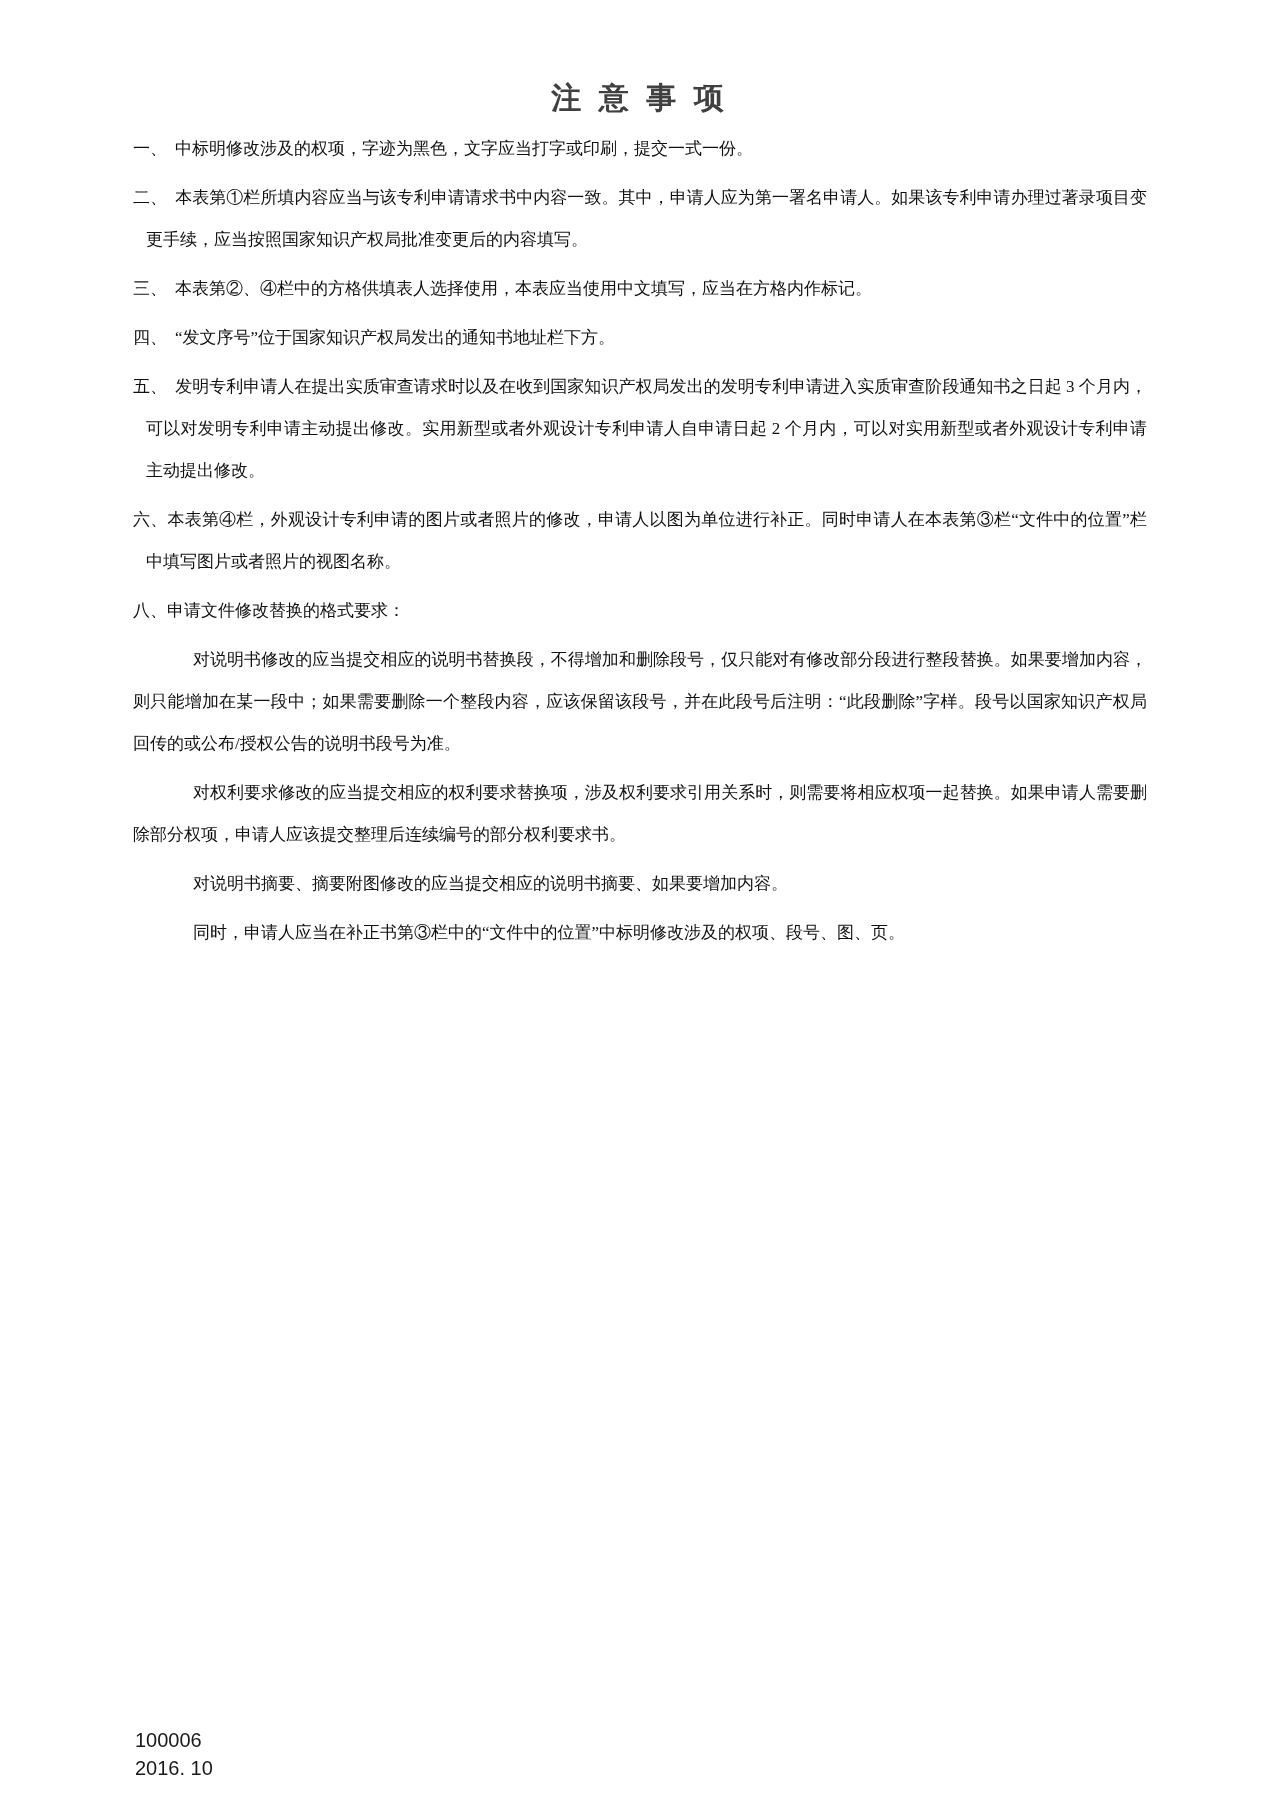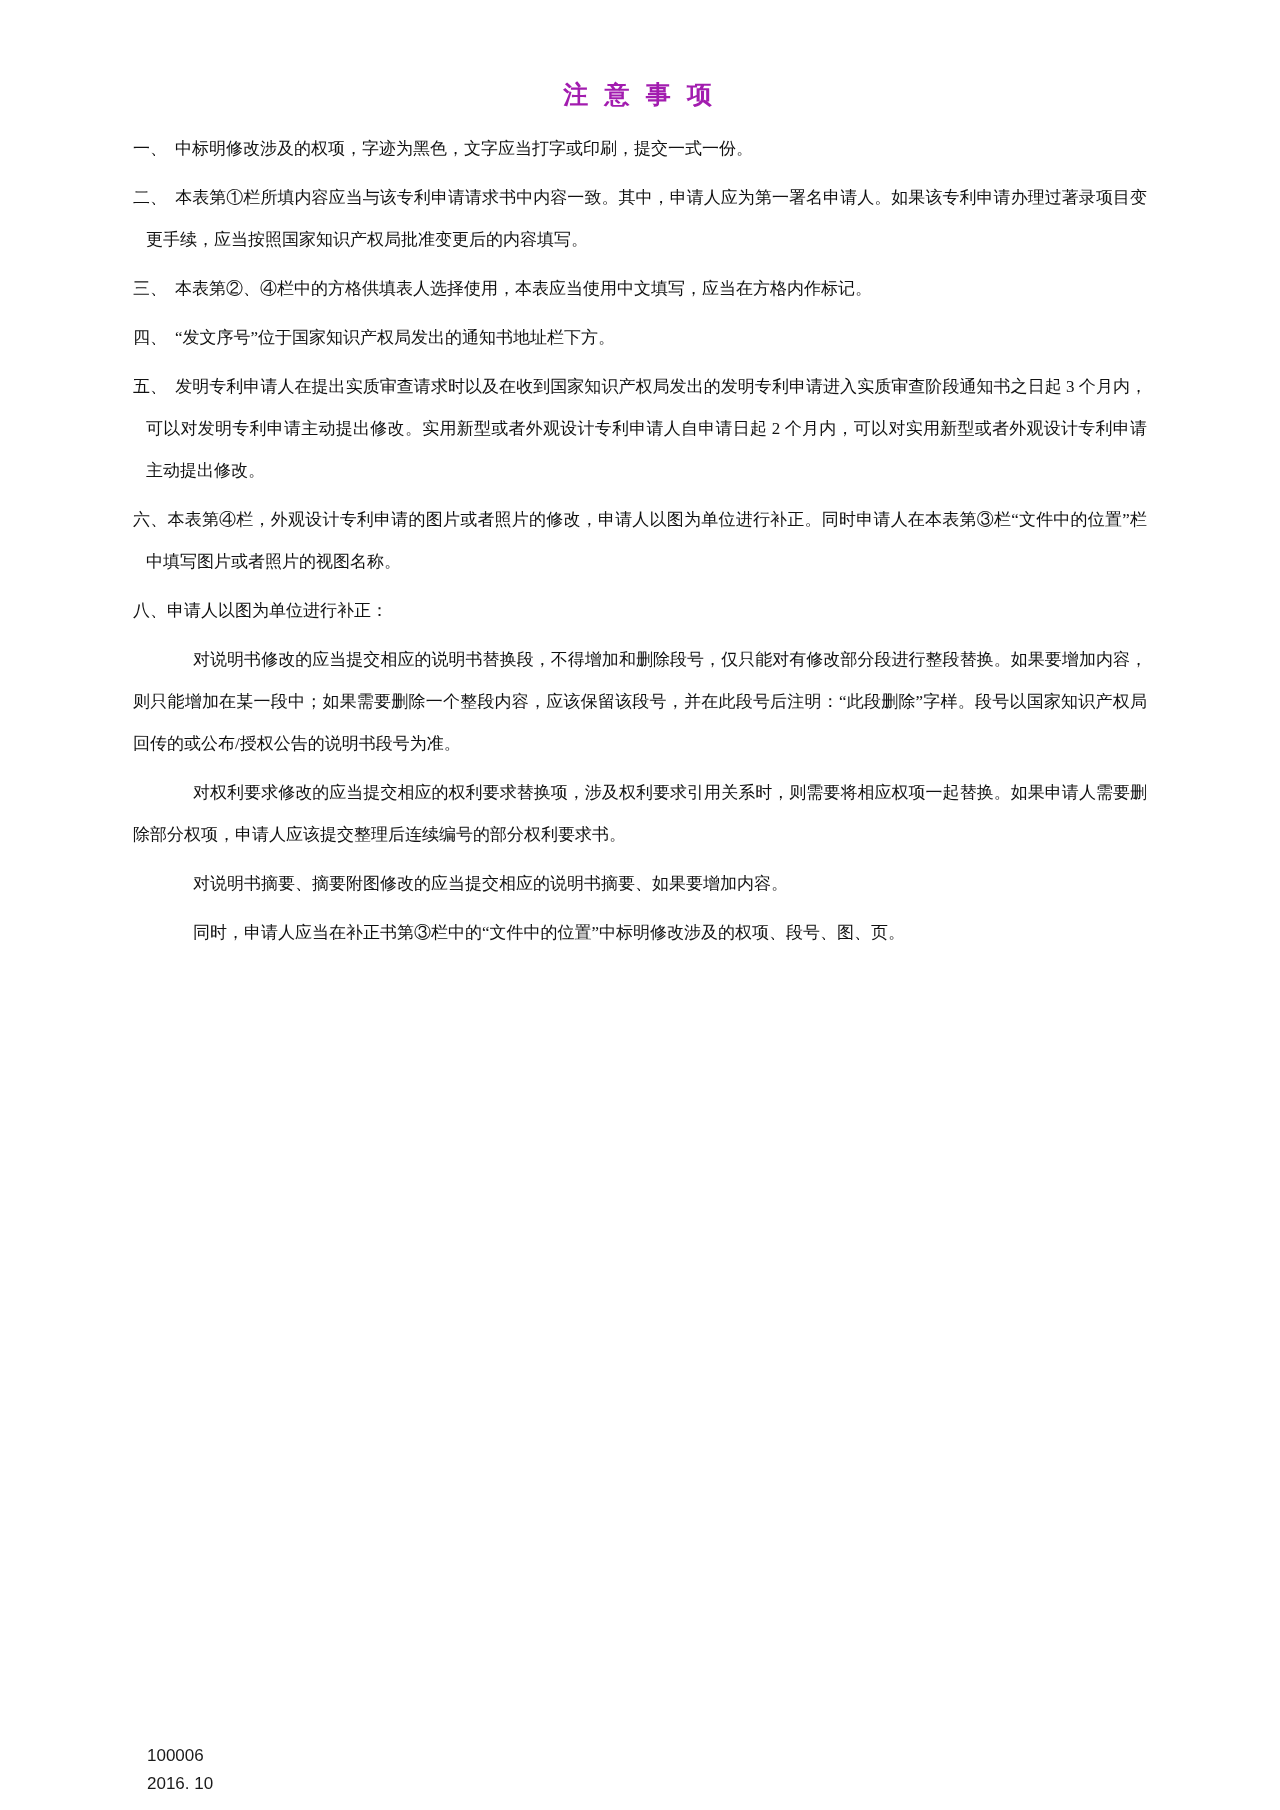--- a/index.html
+++ b/index.html
@@ -18,24 +18,24 @@
   .page {
     position: relative;
     width: 1280px;
     height: 1810px;
     background: #ffffff;
   }
   .doc-title {
     margin: 0;
     padding-top: 78px;
     text-align: center;
-    font-size: 25px;
+    font-size: 30px;
     font-weight: bold;
     letter-spacing: 5px;
-    color: #a21caf;
+    color: #404040;
   }
   .content {
     position: absolute;
     left: 133px;
     top: 128px;
     width: 1014px;
     font-size: 17px;
     line-height: 42px;
     text-align: justify;
   }
@@ -50,44 +50,43 @@
   .label-gap {
     display: inline-block;
     width: 8px;
   }
   .sub {
     margin: 0 0 7px 0;
     text-indent: 60px;
   }
   .footer {
     position: absolute;
-    left: 147px;
+    left: 135px;
     top: 1726px;
     font-family: "Liberation Sans", "DejaVu Sans", sans-serif;
-    font-size: 17px;
+    font-size: 20px;
     line-height: 28px;
     color: #1a1a1a;
-    margin-top: 16px;
   }
 </style>
 </head>
 <body>
 
 <div class="page">
 
   <h1 class="doc-title">注 意 事 项</h1>
 
   <div class="content">
       <p class="item"><span class="item-label">一、</span><span class="label-gap"></span><span>中标明修改涉及的权项，字迹为黑色，文字应当打字或印刷，提交一式一份。</span></p>
       <p class="item"><span class="item-label">二、</span><span class="label-gap"></span><span>本表第①栏所填内容应当与该专利申请请求书中内容一致。其中，申请人应为第一署名申请人。如果该专利申请办理过著录项目变更手续，应当按照国家知识产权局批准变更后的内容填写。</span></p>
       <p class="item"><span class="item-label">三、</span><span class="label-gap"></span><span>本表第②、④栏中的方格供填表人选择使用，本表应当使用中文填写，应当在方格内作标记。</span></p>
       <p class="item"><span class="item-label">四、</span><span class="label-gap"></span><span>“发文序号”位于国家知识产权局发出的通知书地址栏下方。</span></p>
       <p class="item"><span class="item-label">五、</span><span class="label-gap"></span><span>发明专利申请人在提出实质审查请求时以及在收到国家知识产权局发出的发明专利申请进入实质审查阶段通知书之日起 3 个月内，可以对发明专利申请主动提出修改。实用新型或者外观设计专利申请人自申请日起 2 个月内，可以对实用新型或者外观设计专利申请主动提出修改。</span></p>
       <p class="item"><span class="item-label">六、</span><span>本表第④栏，外观设计专利申请的图片或者照片的修改，申请人以图为单位进行补正。同时申请人在本表第③栏“文件中的位置”栏中填写图片或者照片的视图名称。</span></p>
-      <p class="item"><span class="item-label">八、</span><span>申请人以图为单位进行补正：</span></p>
+      <p class="item"><span class="item-label">八、</span><span>申请文件修改替换的格式要求：</span></p>
       <p class="sub">对说明书修改的应当提交相应的说明书替换段，不得增加和删除段号，仅只能对有修改部分段进行整段替换。如果要增加内容，则只能增加在某一段中；如果需要删除一个整段内容，应该保留该段号，并在此段号后注明：“此段删除”字样。段号以国家知识产权局回传的或公布/授权公告的说明书段号为准。</p>
       <p class="sub">对权利要求修改的应当提交相应的权利要求替换项，涉及权利要求引用关系时，则需要将相应权项一起替换。如果申请人需要删除部分权项，申请人应该提交整理后连续编号的部分权利要求书。</p>
       <p class="sub">对说明书摘要、摘要附图修改的应当提交相应的说明书摘要、如果要增加内容。</p>
       <p class="sub">同时，申请人应当在补正书第③栏中的“文件中的位置”中标明修改涉及的权项、段号、图、页。</p>
     </div>
 
   <div class="footer">
     <div>100006</div>
     <div>2016. 10</div>
   </div>

